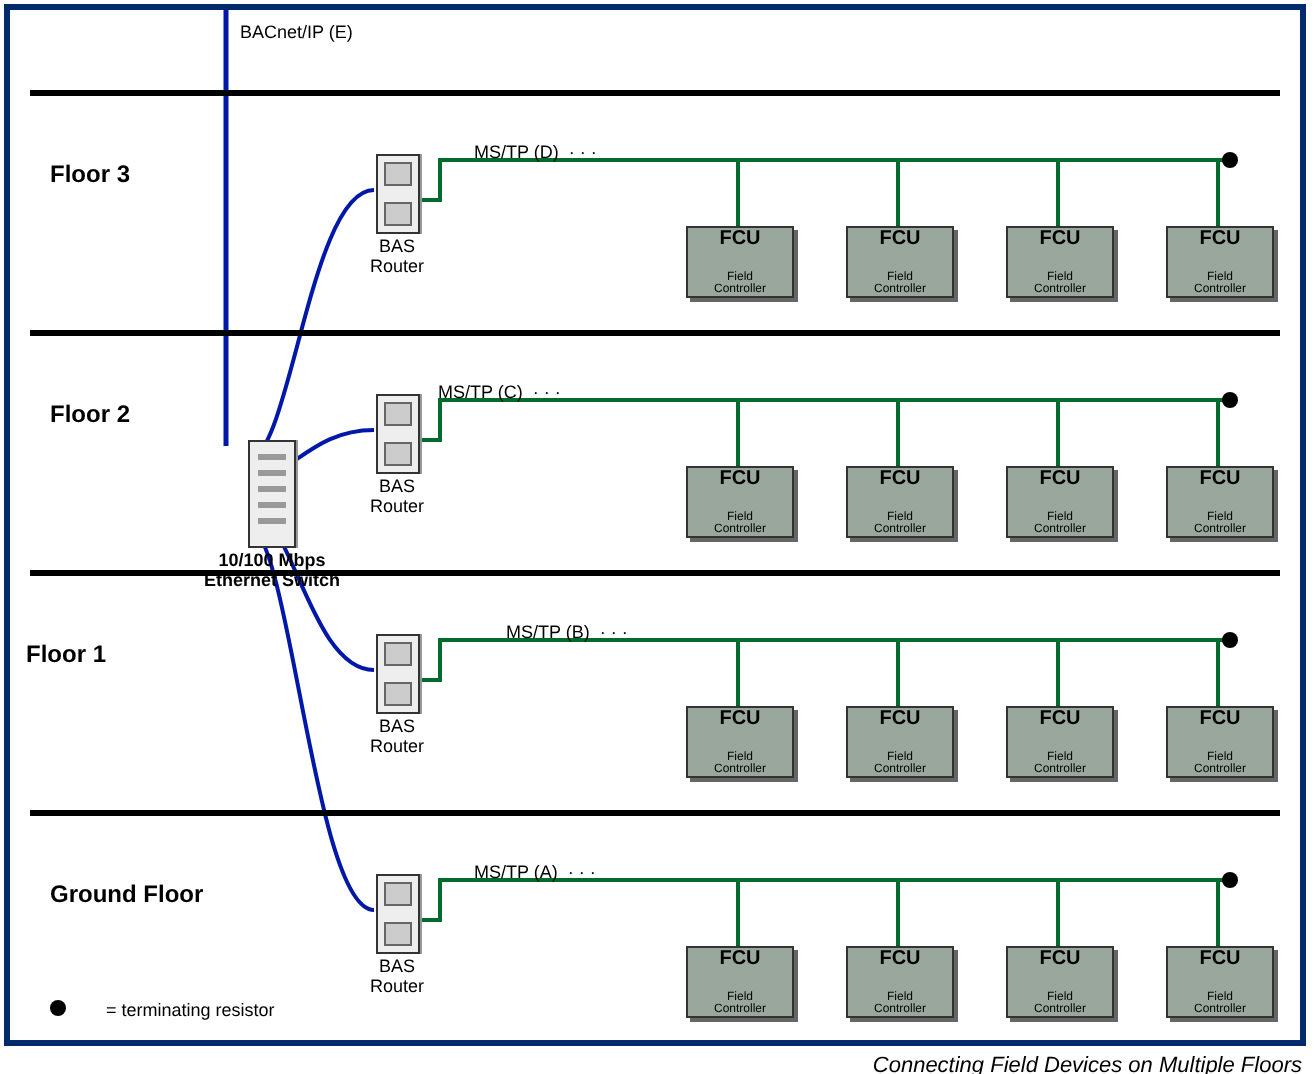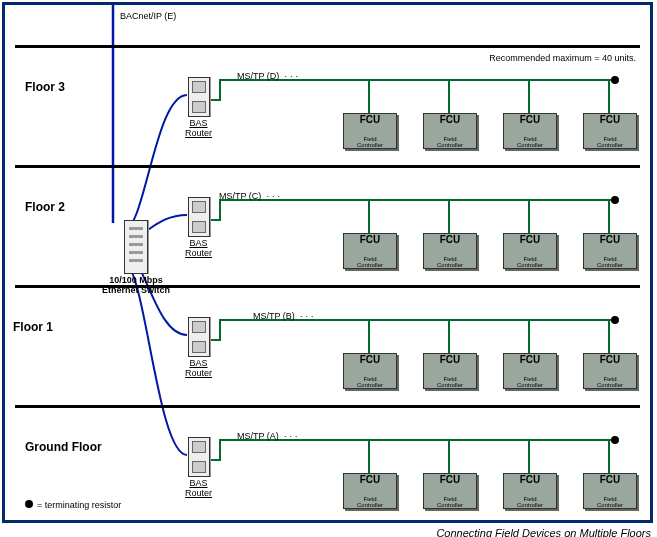--- a/index.html
+++ b/index.html
@@ -1,34 +1,34 @@
 <!DOCTYPE html>
 <html><head>
 <meta charset="utf-8">
 <style>
   body { margin: 0; font-family: Arial, sans-serif; font-size: 10px; color: #000; width: 657px; }
   .frame { border: 3px solid #002a6c; width: 645px; height: 515px; position: relative; background: #fff; margin: 2px; }
   .caption { width: 651px; text-align: right; font-style: italic; font-size: 11px; padding: 2px 0; }
   .floor-hr { position: absolute; left: 10px; right: 10px; height: 3px; background: #000; }
   .label { position: absolute; font-weight: bold; font-size: 12px; }
   .small { font-size: 9px; }
-  .bas { position: absolute; text-align: center; text-decoration: underline; }
+  .bas { position: absolute; text-align: center; }
   .bas-box { width: 20px; height: 38px; background: #eee; border: 1px solid #333; margin: 0 auto; position: relative; box-shadow: 1px 0 0 #999; }
   .bas-box::before { content: ''; position: absolute; left: 3px; top: 3px; right: 3px; height: 10px; background: #ccc; border: 1px solid #666; }
   .bas-box::after { content: ''; position: absolute; left: 3px; bottom: 3px; right: 3px; height: 10px; background: #ccc; border: 1px solid #666; }
   .bas-lbl { font-size: 9px; margin-top: 2px; line-height: 1.1; }
   .switch { position: absolute; text-align: center; left: 97px; font-weight: bold; }
   .switch-box { width: 22px; height: 52px; background: #eee; border: 1px solid #333; position: relative; box-shadow: 1px 0 0 #999; margin: 0 auto; }
   .switch-box .port { position: absolute; left: 4px; right: 4px; height: 3px; background: #999; }
   .fcu { position: absolute; width: 52px; text-align: center; }
   .fcu-body { width: 52px; height: 34px; background: #9aa79c; border: 1px solid #333; box-shadow: 2px 2px 0 #666; display: flex; flex-direction: column; justify-content: space-between; align-items: center; }
   .fcu-top { font-weight: bold; font-size: 10px; }
   .fcu-sub { font-size: 6px; line-height: 1; }
   .note { position: absolute; font-size: 9px; }
-  .legend { position: absolute; left: 20px; bottom: 10px; font-size: 9px; display: flex; gap: 4px; }
+  .legend { position: absolute; left: 20px; bottom: 10px; font-size: 9px; display: flex; gap: 20px; }
   .dot { width: 8px; height: 8px; background: #000; border-radius: 50%; display: inline-block; }
 </style>
 </head>
 <body>
 
 <div class="frame">
 
   <svg width="645" height="515" style="position:absolute;left:0;top:0">
 
     <path d="M 108 0 L 108 218" stroke="#0018a8" stroke-width="2.5" fill="none"></path>
@@ -72,21 +72,20 @@
     </g>
   </svg>
 
   <div class="small" style="position:absolute;left:115px;top:6px">BACnet/IP (E)</div>
 
   <div class="floor-hr" style="top:40px"></div>
   <div class="floor-hr" style="top:160px"></div>
   <div class="floor-hr" style="top:280px"></div>
   <div class="floor-hr" style="top:400px"></div>
 
-  <div class="note" style="right:14px;top:48px">Recommended maximum = 40 units.</div>
 
   <div class="label" style="left:20px;top:75px">Floor 3</div>
   <div class="label" style="left:20px;top:195px">Floor 2</div>
   <div class="label" style="left:8px;top:315px">Floor 1</div>
   <div class="label" style="left:20px;top:435px">Ground Floor</div>
 
   <div class="small" style="position:absolute;left:232px;top:66px"><span>MS/TP (D)</span> &nbsp;<span>· · ·</span></div>
   <div class="small" style="position:absolute;left:214px;top:186px"><span>MS/TP (C)</span> &nbsp;<span>· · ·</span></div>
   <div class="small" style="position:absolute;left:248px;top:306px"><span>MS/TP (B)</span> &nbsp;<span>· · ·</span></div>
   <div class="small" style="position:absolute;left:232px;top:426px"><span>MS/TP (A)</span> &nbsp;<span>· · ·</span></div>

